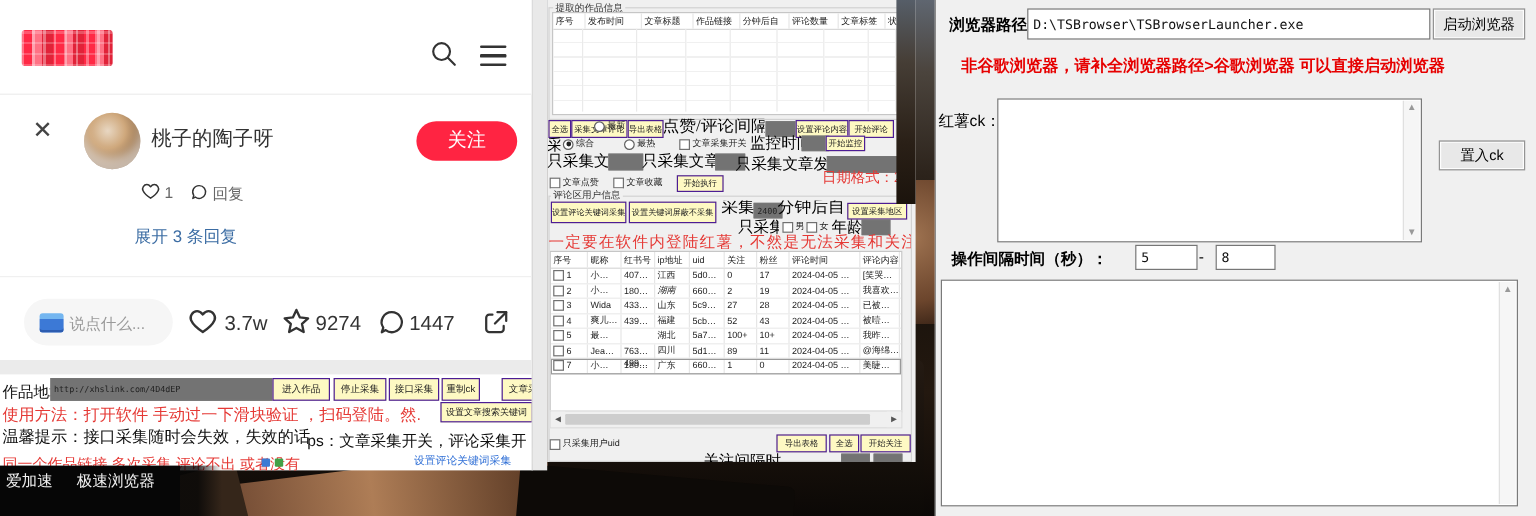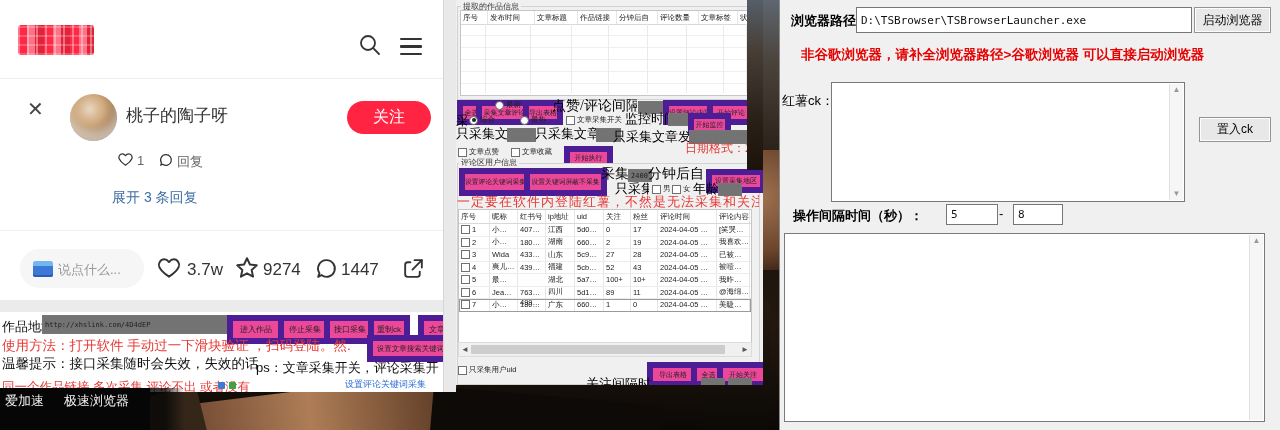--- a/index.html
+++ b/index.html
@@ -36,21 +36,21 @@
     font-size:16px;display:flex;align-items:center;justify-content:center;}
   .mini{font-size:13px;color:#666;}
   .expand-link{font-size:14px;color:#3b6ca3;}
   .divider{left:0;top:230px;width:443px;height:1px;background:#f0f0f0;}
   .say-pill{left:20px;top:249px;width:124px;height:39px;border-radius:20px;background:#f6f6f6;}
   .book-icon{left:33px;top:261px;width:20px;height:16px;border-radius:2.5px;
     background:linear-gradient(180deg,#74b6f0 0 5px,#3c79d6 5px 100%);box-shadow:inset 0 -2px 0 #2c5cb0;}
   .say-text{font-size:13px;color:#9a9a9a;}
   .cnt{font-size:17px;color:#333;}
   .gray-strip{left:0;top:300px;width:443px;height:12px;background:#ebebeb;}
-  .winbtn{position:absolute;background:#ec4899;border:6px solid #4c1d95;font-size:8px;color:#222;
+  .winbtn{position:absolute;background:#fef9c3;border:1px solid #4c1d95;font-size:8px;color:#222;
     display:flex;align-items:center;justify-content:center;font-family:"Liberation Sans",sans-serif;white-space:nowrap;overflow:hidden;}
   .wininput{position:absolute;background:#737373;border:1px solid #767676;font-family:"DejaVu Sans Mono",monospace;color:#222;
     display:flex;align-items:center;padding:0 2px;white-space:nowrap;overflow:hidden;}
   .lbl13{font-size:13px;color:#111;white-space:nowrap;}
   .red-note{color:#e53935;white-space:nowrap;overflow:hidden;}
   .clip{white-space:nowrap;overflow:hidden;}
 
   
   #gap1{left:444px;top:0;width:12px;height:392px;background:#e9e9e9;}
 
@@ -314,21 +314,21 @@
             <span class="tcell" style="width: 24px;">0</span>
             <span class="tcell" style="width: 24px;">17</span>
             <span class="tcell" style="width: 56px;">2024-04-05 …</span>
             <span class="tcell" style="width: 30px;">[笑哭…</span>
             <span class="tcell" style="width: 20px;"></span>
           </div>
           <div class="trow">
             <span class="tcell" style="width: 28px;"><span class="cb"></span>2</span>
             <span class="tcell" style="width: 25px;">小…</span>
             <span class="tcell" style="width: 25px;">180…</span>
-            <span class="tcell" style="width: 26px;">湖南</span>
+            <span class="tcell" style="width: 26px; font-style: italic;">湖南</span>
             <span class="tcell" style="width: 26px;">660…</span>
             <span class="tcell" style="width: 24px;">2</span>
             <span class="tcell" style="width: 24px;">19</span>
             <span class="tcell" style="width: 56px;">2024-04-05 …</span>
             <span class="tcell" style="width: 30px;">我喜欢…</span>
             <span class="tcell" style="width: 20px;"></span>
           </div>
           <div class="trow">
             <span class="tcell" style="width: 28px;"><span class="cb"></span>3</span>
             <span class="tcell" style="width: 25px;">Wida</span>

